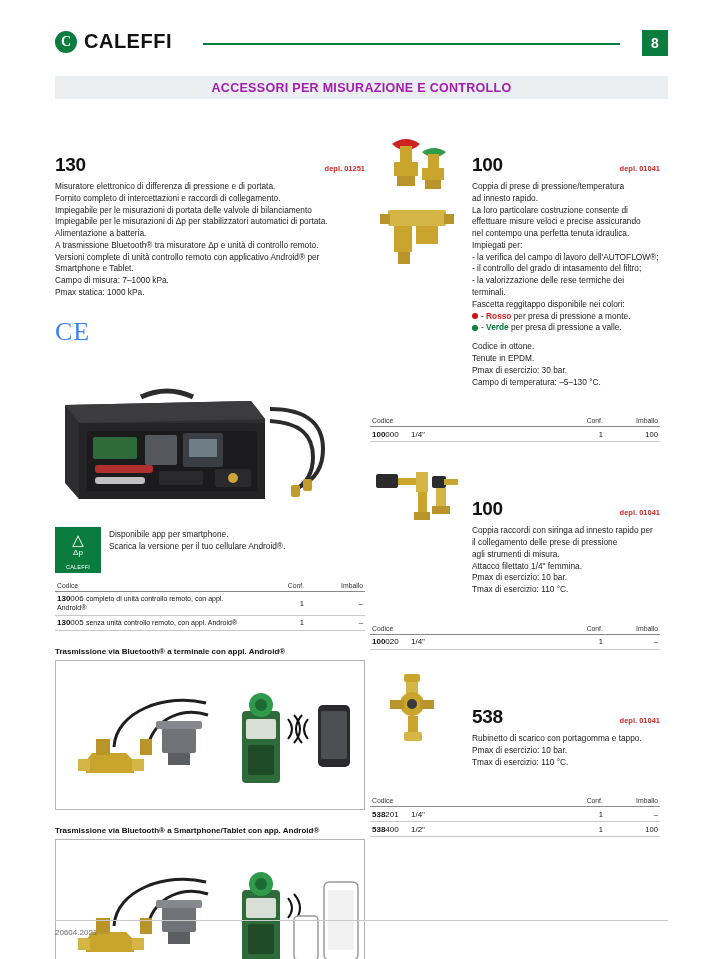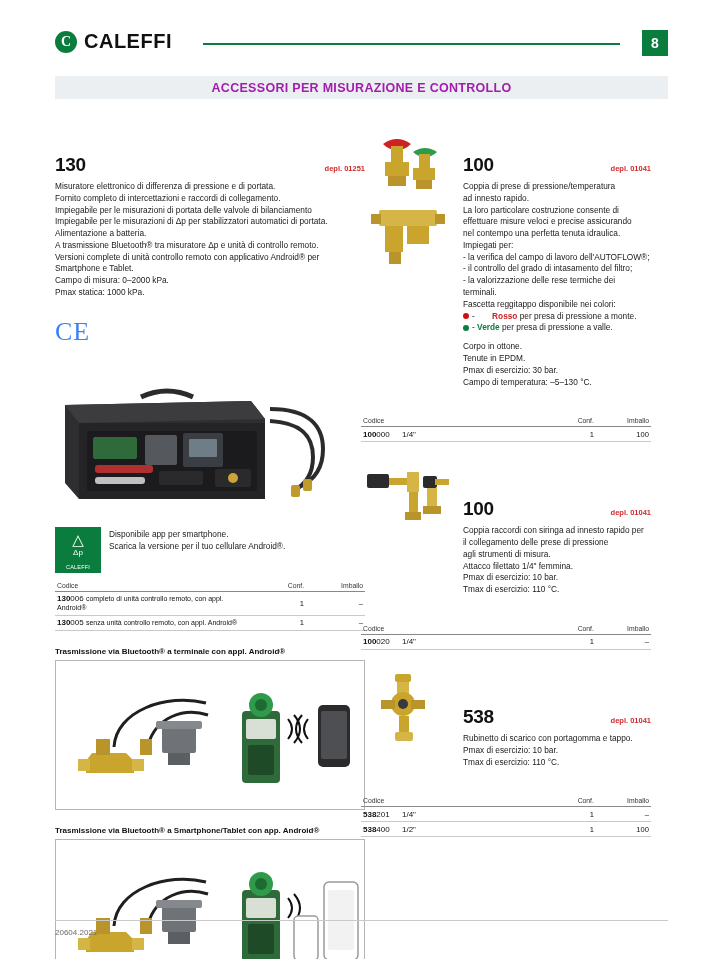--- a/index.html
+++ b/index.html
@@ -82,21 +82,21 @@
   }
 
   
   .col-left {
     position: absolute;
     left: 55px; top: 118px;
     width: 310px;
   }
   .col-right {
     position: absolute;
-    left: 361px; top: 118px;
+    left: 370px; top: 118px;
     width: 290px;
   }
 
   .prod-code {
     font-size: 19px;
     font-weight: bold;
     color: #111;
     letter-spacing: -0.3px;
   }
   .depl {
@@ -111,21 +111,21 @@
     justify-content: space-between;
   }
   .body-text {
     font-size: 8.3px;
     line-height: 1.42;
     color: #1a1a1a;
     margin-top: 5px;
   }
   .body-text p { margin: 0; }
   .body-text .gap { height: 7px; }
-  .bullet-red { color: #cc2222; margin-left: 15px; }
+  .bullet-red { color: #cc2222; }
   .bullet-green { color: #0a7d3e; }
   .dot {
     display: inline-block;
     width: 6px; height: 6px;
     border-radius: 50%;
     vertical-align: middle;
     margin-right: 3px;
   }
   .dot.red { background: #cc1111; }
   .dot.green { background: #0a7d3e; }
@@ -274,21 +274,21 @@
 
     <div class="body-text">
       <p>Misuratore elettronico di differenza di pressione e di portata.</p>
       <p>Fornito completo di intercettazioni e raccordi di collegamento.</p>
       <p>Impiegabile per le misurazioni di portata delle valvole di bilanciamento</p>
       <p>Impiegabile per le misurazioni di Δp per stabilizzatori automatici di portata.</p>
       <p>Alimentazione a batteria.</p>
       <p>A trasmissione Bluetooth® tra misuratore Δp e unità di controllo remoto.</p>
       <p>Versioni complete di unità controllo remoto con applicativo Android® per</p>
       <p>Smartphone e Tablet.</p>
-      <p>Campo di misura: 0–2000 kPa.</p>
+      <p>Campo di misura: 7–1000 kPa.</p>
       <p>Pmax statica: 1000 kPa.</p>
     </div>
 
     <div class="ce-mark">CΕ</div>
 
     <div class="img-case">
       <svg width="310" height="150" viewBox="0 0 310 150" xmlns="http://www.w3.org/2000/svg">
 
         <path d="M215 52 C255 52 268 70 268 92 C268 112 258 124 244 130" stroke="#2b2b2b" stroke-width="4" fill="none"></path>
         <path d="M215 64 C250 66 258 82 258 100 C258 118 250 128 238 134" stroke="#2b2b2b" stroke-width="4" fill="none"></path>
@@ -453,21 +453,21 @@
           <p>- il controllo del grado di intasamento del filtro;</p>
           <p>- la valorizzazione delle rese termiche dei terminali.</p>
           <p>Fascetta reggitappo disponibile nei colori:</p>
           <p>
             <span class="dot red"></span>- <b class="bullet-red">Rosso</b> <span>per presa di pressione a monte.</span>
           </p>
           <p>
             <span class="dot green"></span>- <b class="bullet-green">Verde</b> <span>per presa di pressione a valle.</span>
           </p>
           <div class="gap"></div>
-          <p>Corpo in ottone.</p>
+          <p>Codice in ottone.</p>
           <p>Tenute in EPDM.</p>
           <p>Pmax di esercizio: 30 bar.</p>
           <p>Campo di temperatura: –5–130 °C.</p>
         </div>
       </div>
     </div>
 
     <div class="spacer-20"></div>
 
     <table class="codes">

